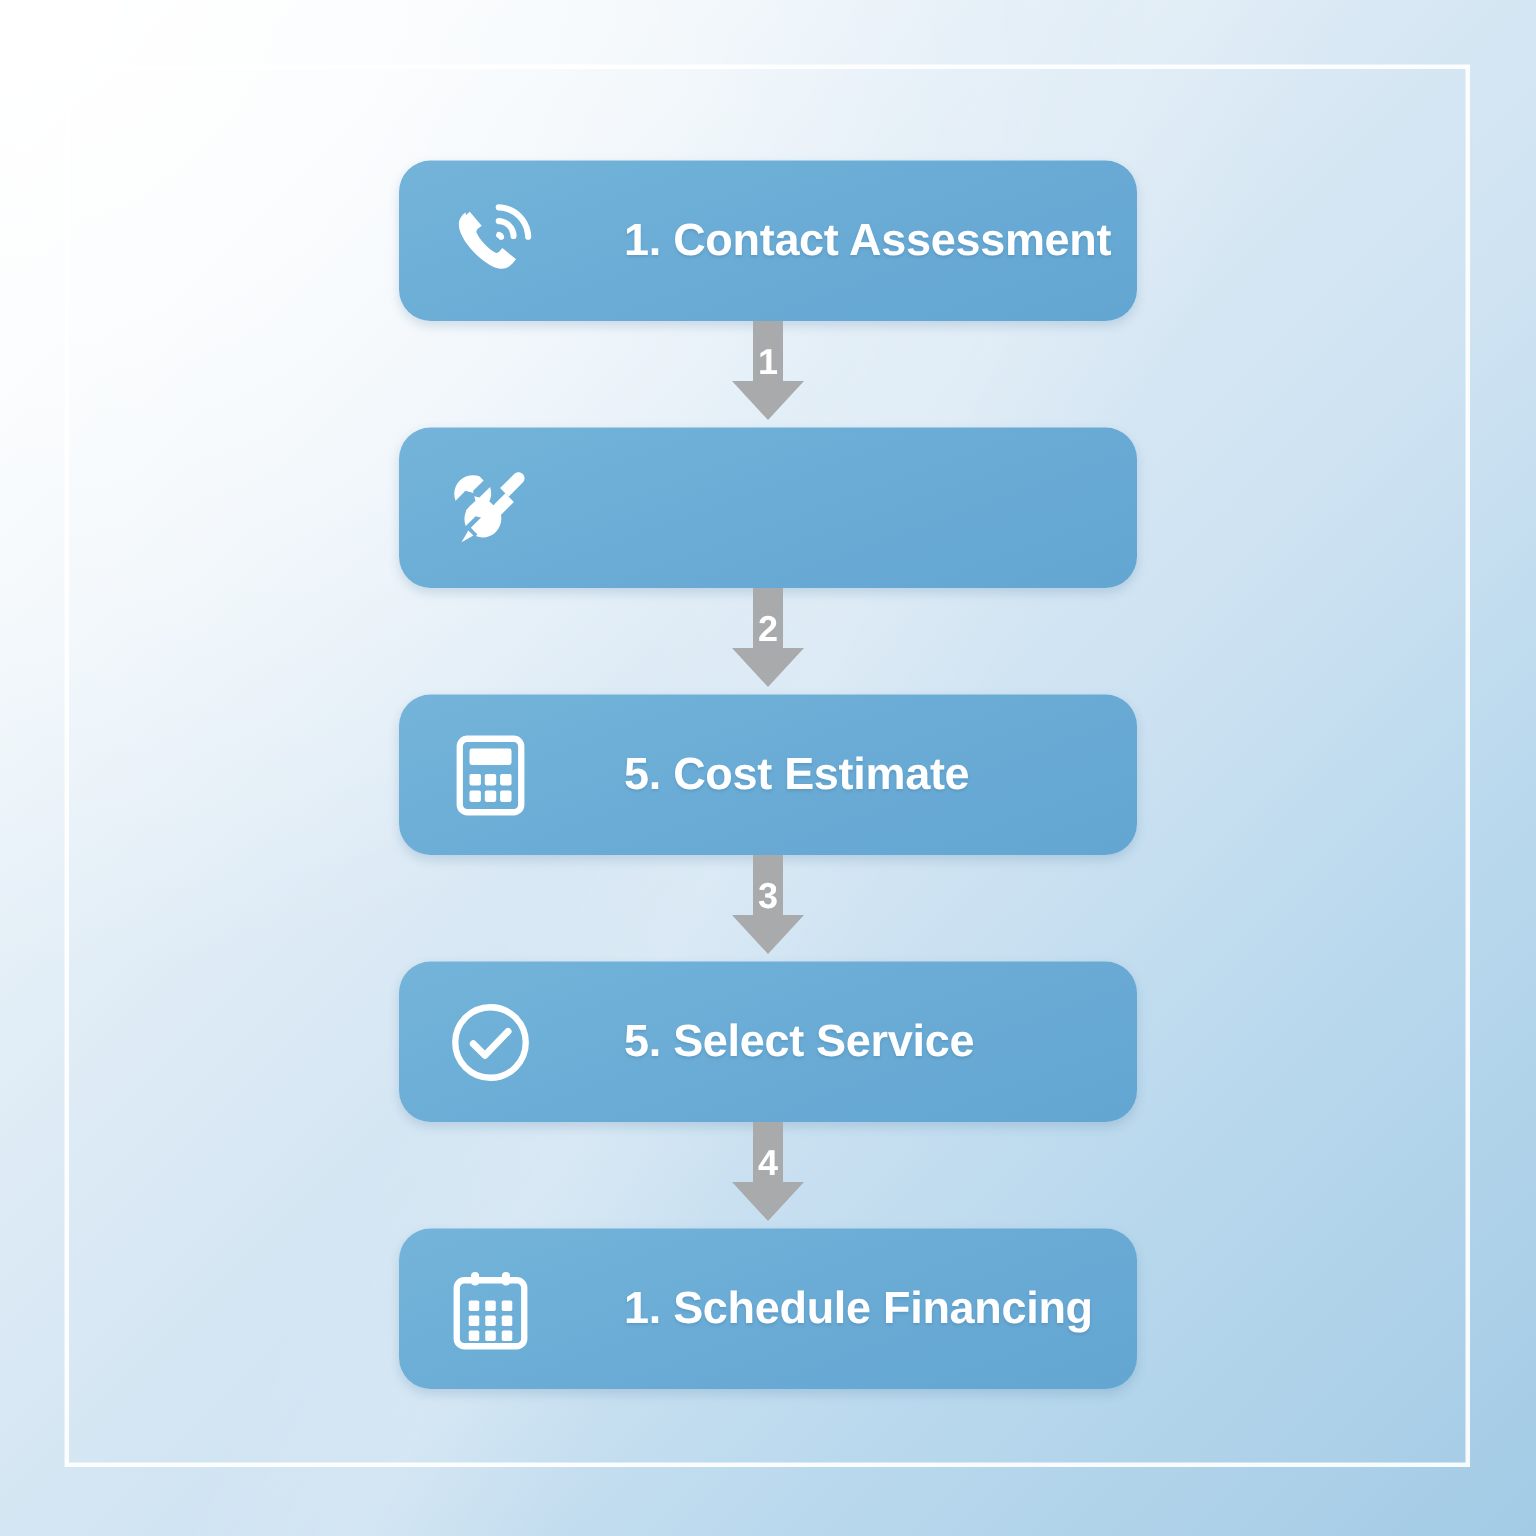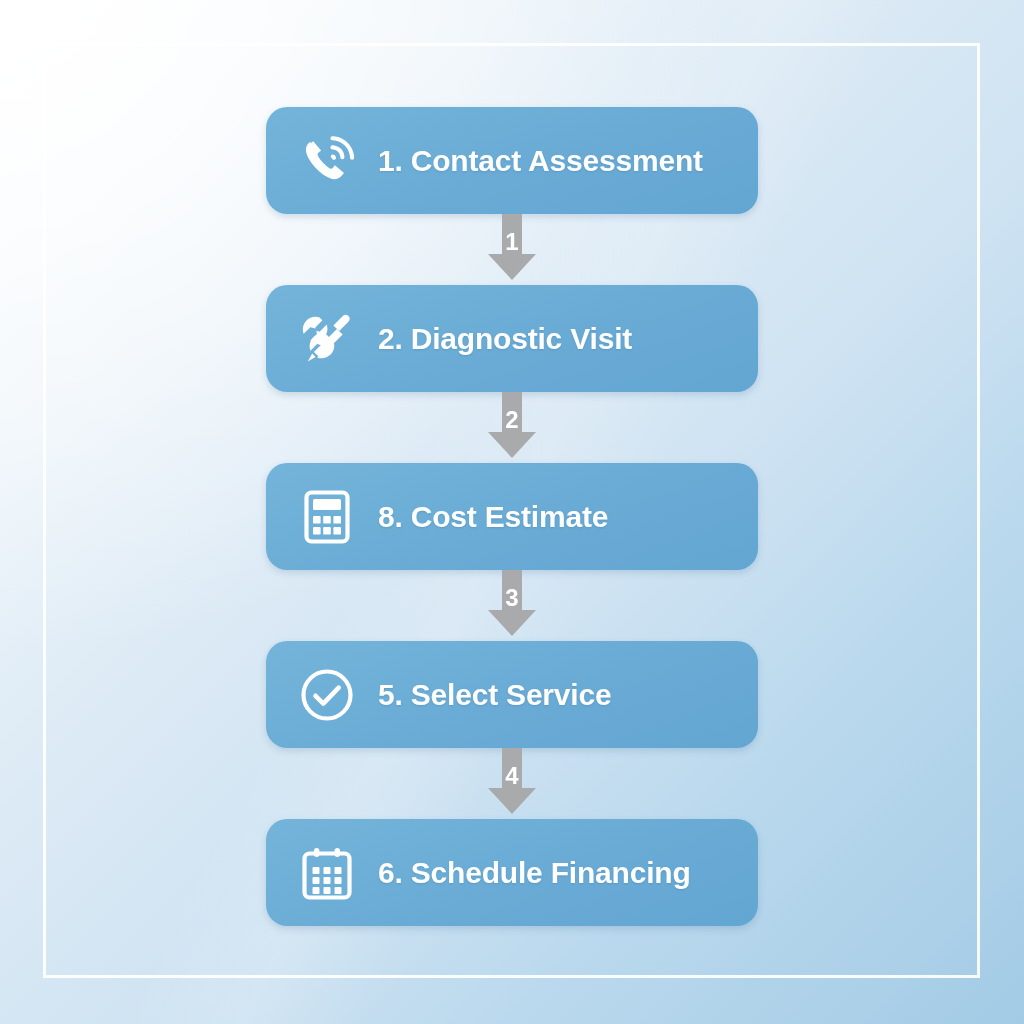--- a/index.html
+++ b/index.html
@@ -72,20 +72,21 @@
 
   .step-label {
     color: #ffffff;
     font-family: "Liberation Sans", sans-serif;
     font-size: 30px;
     font-weight: bold;
     letter-spacing: -0.2px;
     line-height: 1;
     white-space: nowrap;
     text-shadow: 0 1px 2px rgba(45,95,135,0.22);
+    margin-left: 38px;
   }
 
   .connector {
     position: relative;
     width: 492px;
     height: 71px;
     display: flex;
     align-items: center;
     justify-content: center;
   }
@@ -140,21 +141,20 @@
         <svg viewBox="0 0 58 58" fill="none" xmlns="http://www.w3.org/2000/svg">
 
           <path d="M50.5 6.0c1.6 1.6 1.6 4.1 0 5.7L41.1 21.1l-5.7-5.7 9.4-9.4c1.6-1.6 4.1-1.6 5.7 0z" fill="#ffffff"></path>
           <path d="M38.9 18.9l-23 23 5.7 5.7 23-23z" fill="#ffffff"></path>
           <path d="M14.2 43.6l-4.5 7.9 7.9-4.5z" fill="#ffffff"></path>
 
           <path d="M21.6 7.5c-4.4-1.6-9.6-.6-13.1 2.9-3.6 3.6-4.6 8.9-2.8 13.4l6.6-6.6 5.3 1.4 1.4 5.3-6.6 6.6c4.5 1.8 9.8.8 13.4-2.8 3.5-3.5 4.5-8.7 2.9-13.1l-7.1 7.1-3.4-.9-.9-3.4 7.1-7.1z" fill="#ffffff"></path>
           <path d="M36.4 36.4c-4.4-1.6-9.6-.6-13.1 2.9-3.6 3.6-4.6 8.9-2.8 13.4l6.6-6.6 5.3 1.4 1.4 5.3-6.6 6.6c4.5 1.8 9.8.8 13.4-2.8 3.5-3.5 4.5-8.7 2.9-13.1l-7.1 7.1-3.4-.9-.9-3.4 7.1-7.1z" fill="#ffffff" transform="translate(-8,-12)"></path>
         </svg>
       </span>
-      <span class="step-label">2. Diagnostic Visit</span>
     </div>
 
     <div class="connector">
       <svg viewBox="0 0 66 71" xmlns="http://www.w3.org/2000/svg">
         <path d="M23 0h20v40h14L33 66 9 40h14z" fill="#a9aaac"></path>
       </svg>
       <span class="connector-num">2</span>
     </div>
 
     <div class="step-box">
@@ -163,21 +163,21 @@
           <rect x="8.5" y="4.5" width="41" height="49" rx="5" stroke="#ffffff" stroke-width="4.2" fill="none"></rect>
           <rect x="15" y="11" width="28" height="11" rx="1.6" fill="#ffffff"></rect>
           <rect x="15" y="28" width="7.6" height="7.6" rx="1.2" fill="#ffffff"></rect>
           <rect x="25.2" y="28" width="7.6" height="7.6" rx="1.2" fill="#ffffff"></rect>
           <rect x="35.4" y="28" width="7.6" height="7.6" rx="1.2" fill="#ffffff"></rect>
           <rect x="15" y="39" width="7.6" height="7.6" rx="1.2" fill="#ffffff"></rect>
           <rect x="25.2" y="39" width="7.6" height="7.6" rx="1.2" fill="#ffffff"></rect>
           <rect x="35.4" y="39" width="7.6" height="7.6" rx="1.2" fill="#ffffff"></rect>
         </svg>
       </span>
-      <span class="step-label">8. Cost Estimate</span>
+      <span class="step-label">5. Cost Estimate</span>
     </div>
 
     <div class="connector">
       <svg viewBox="0 0 66 71" xmlns="http://www.w3.org/2000/svg">
         <path d="M23 0h20v40h14L33 66 9 40h14z" fill="#a9aaac"></path>
       </svg>
       <span class="connector-num">3</span>
     </div>
 
     <div class="step-box">
@@ -207,17 +207,17 @@
           <rect x="25.5" y="23" width="7" height="7" rx="1.1" fill="#ffffff"></rect>
           <rect x="36.5" y="23" width="7" height="7" rx="1.1" fill="#ffffff"></rect>
           <rect x="14.5" y="33" width="7" height="7" rx="1.1" fill="#ffffff"></rect>
           <rect x="25.5" y="33" width="7" height="7" rx="1.1" fill="#ffffff"></rect>
           <rect x="36.5" y="33" width="7" height="7" rx="1.1" fill="#ffffff"></rect>
           <rect x="14.5" y="43" width="7" height="7" rx="1.1" fill="#ffffff"></rect>
           <rect x="25.5" y="43" width="7" height="7" rx="1.1" fill="#ffffff"></rect>
           <rect x="36.5" y="43" width="7" height="7" rx="1.1" fill="#ffffff"></rect>
         </svg>
       </span>
-      <span class="step-label">6. Schedule Financing</span>
+      <span class="step-label">1. Schedule Financing</span>
     </div>
 
   </div>
 </div>
 
 </body></html>

